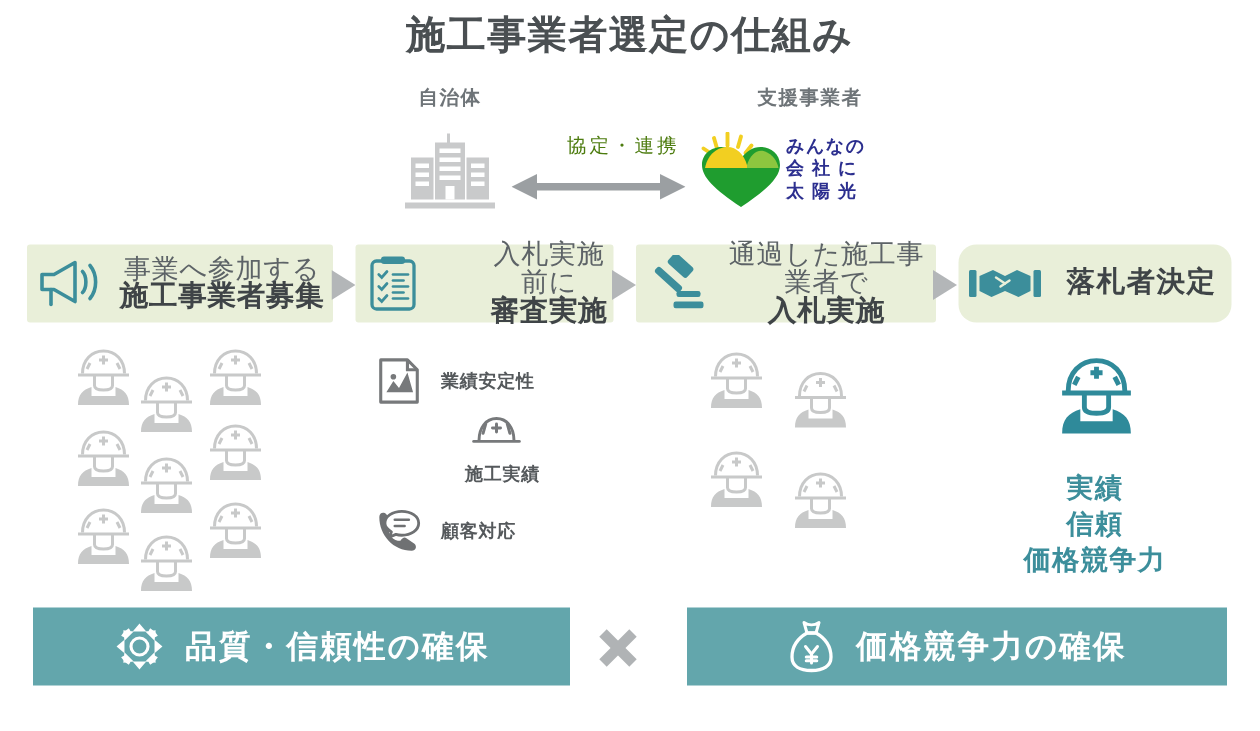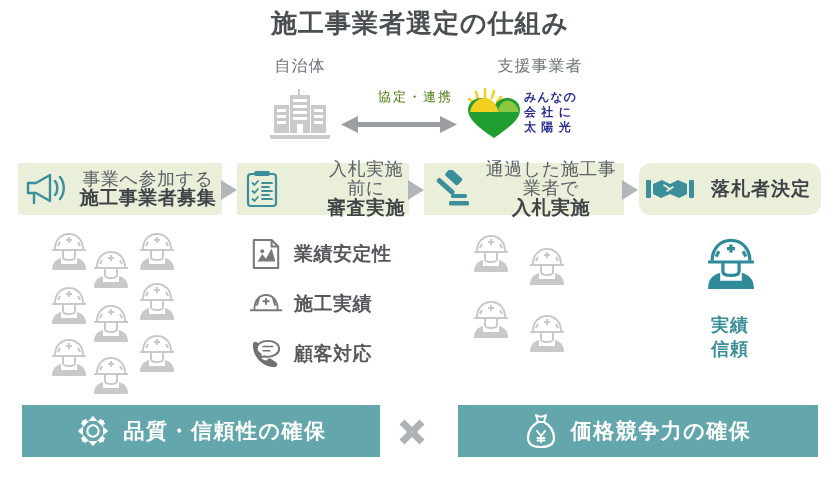--- a/index.html
+++ b/index.html
@@ -16,21 +16,21 @@
   
   .title{
     position:absolute;left:0;top:6px;width:840px;
     text-align:center;
     font-size:26px;font-weight:bold;color:#4a4f52;
     letter-spacing:1px;
   }
 
   
   .entity-label{
-    position:absolute;font-size:16px;font-weight:normal;color:#6e7478;
+    position:absolute;font-size:13px;font-weight:bold;color:#6e7478;
     letter-spacing:1px;text-align:center;
   }
   #lbl-muni{left:238px;top:56px;width:124px;}
   #lbl-partner{left:452px;top:56px;width:176px;}
 
   .bldg{position:absolute;left:268px;top:85px;width:64px;height:56px;}
   .conn-text{
     position:absolute;left:345px;top:88px;width:108px;
     text-align:right;font-size:13px;color:#4d7c0f;letter-spacing:2px;
   }
@@ -64,23 +64,23 @@
 
   .tri{position:absolute;top:180px;width:16px;height:20px;}
   #tri0{left:221px;} #tri1{left:408px;} #tri2{left:622px;}
 
   
   .worker{position:absolute;width:46px;height:44px;}
   .worker-big{position:absolute;width:62px;height:60px;}
 
   
   .crit{position:absolute;left:246px;width:170px;height:40px;display:flex;align-items:center;}
-  #crit0{top:234px;} #crit1{top:284px;} #crit2{top:334px;}
+  #crit0{top:234px;} #crit1{top:268px;flex-direction:column;} #crit2{top:334px;}
   .crit-ico{flex:0 0 40px;display:flex;align-items:center;justify-content:center;}
-  .crit-lbl{font-size:19px;font-weight:bold;color:#55595c;letter-spacing:0.5px;padding-left:8px;}
+  .crit-lbl{font-size:12px;font-weight:bold;color:#55595c;letter-spacing:0.5px;padding-left:8px;}
 
   
   .kw{
     position:absolute;left:650px;width:160px;text-align:center;
     font-size:18px;font-weight:bold;color:#3c8e9b;letter-spacing:1px;
   }
   #kw0{top:313px;} #kw1{top:337px;} #kw2{top:361px;}
 
   
   .bar{
@@ -439,20 +439,21 @@
         <path d="M20 12 h6 M23 9 v6"></path>
         <path d="M14 14 L12 18 M32 14 L34 18"></path>
         <path d="M17 22 L17 29 C17 31, 19 32, 23 32 C27 32, 29 31, 29 29 L29 22"></path>
       </g>
       <path d="M15 30 C9 32, 6 35, 6 42 L40 42 C40 35, 37 32, 31 30 L31 36 L15 36 Z" fill="#2f8a9a"></path>
     </svg>
   </div>
 
   <div class="kw" id="kw0">実績</div>
   <div class="kw" id="kw1">信頼</div>
+  <div class="kw" id="kw2">価格競争力</div>
 
   <div class="bar" id="bar0">
     <div class="bar-ico">
       <svg viewBox="0 0 36 36" width="34" height="34">
         <g fill="none" stroke="#ffffff" stroke-width="2.2">
           <circle cx="18" cy="18" r="6"></circle>
           <path d="M18 3.5 l2.4 2.8 h-4.8 Z"></path>
           <path d="M18 32.5 l2.4 -2.8 h-4.8 Z"></path>
           <path d="M3.5 18 l2.8 -2.4 v4.8 Z"></path>
           <path d="M32.5 18 l-2.8 -2.4 v4.8 Z"></path>

